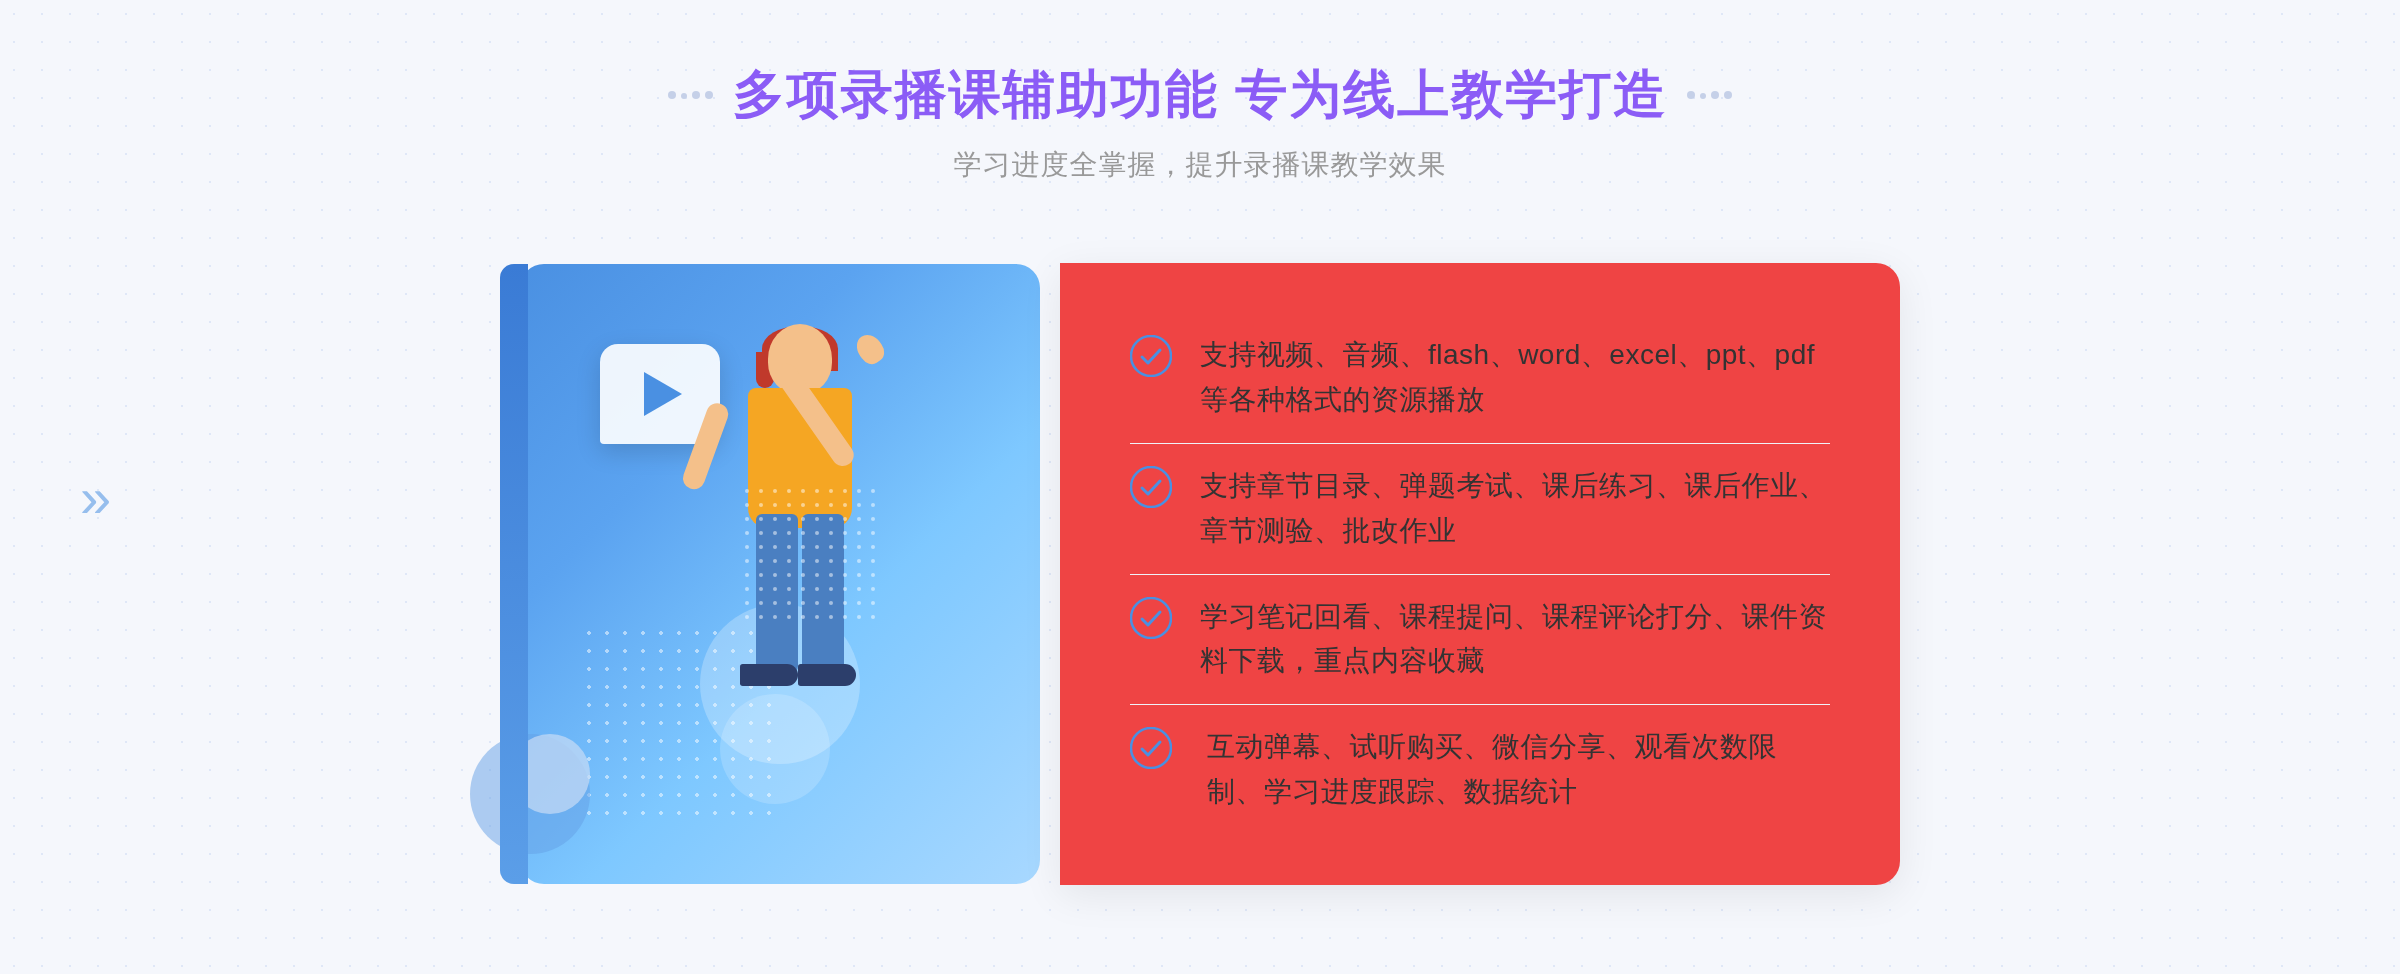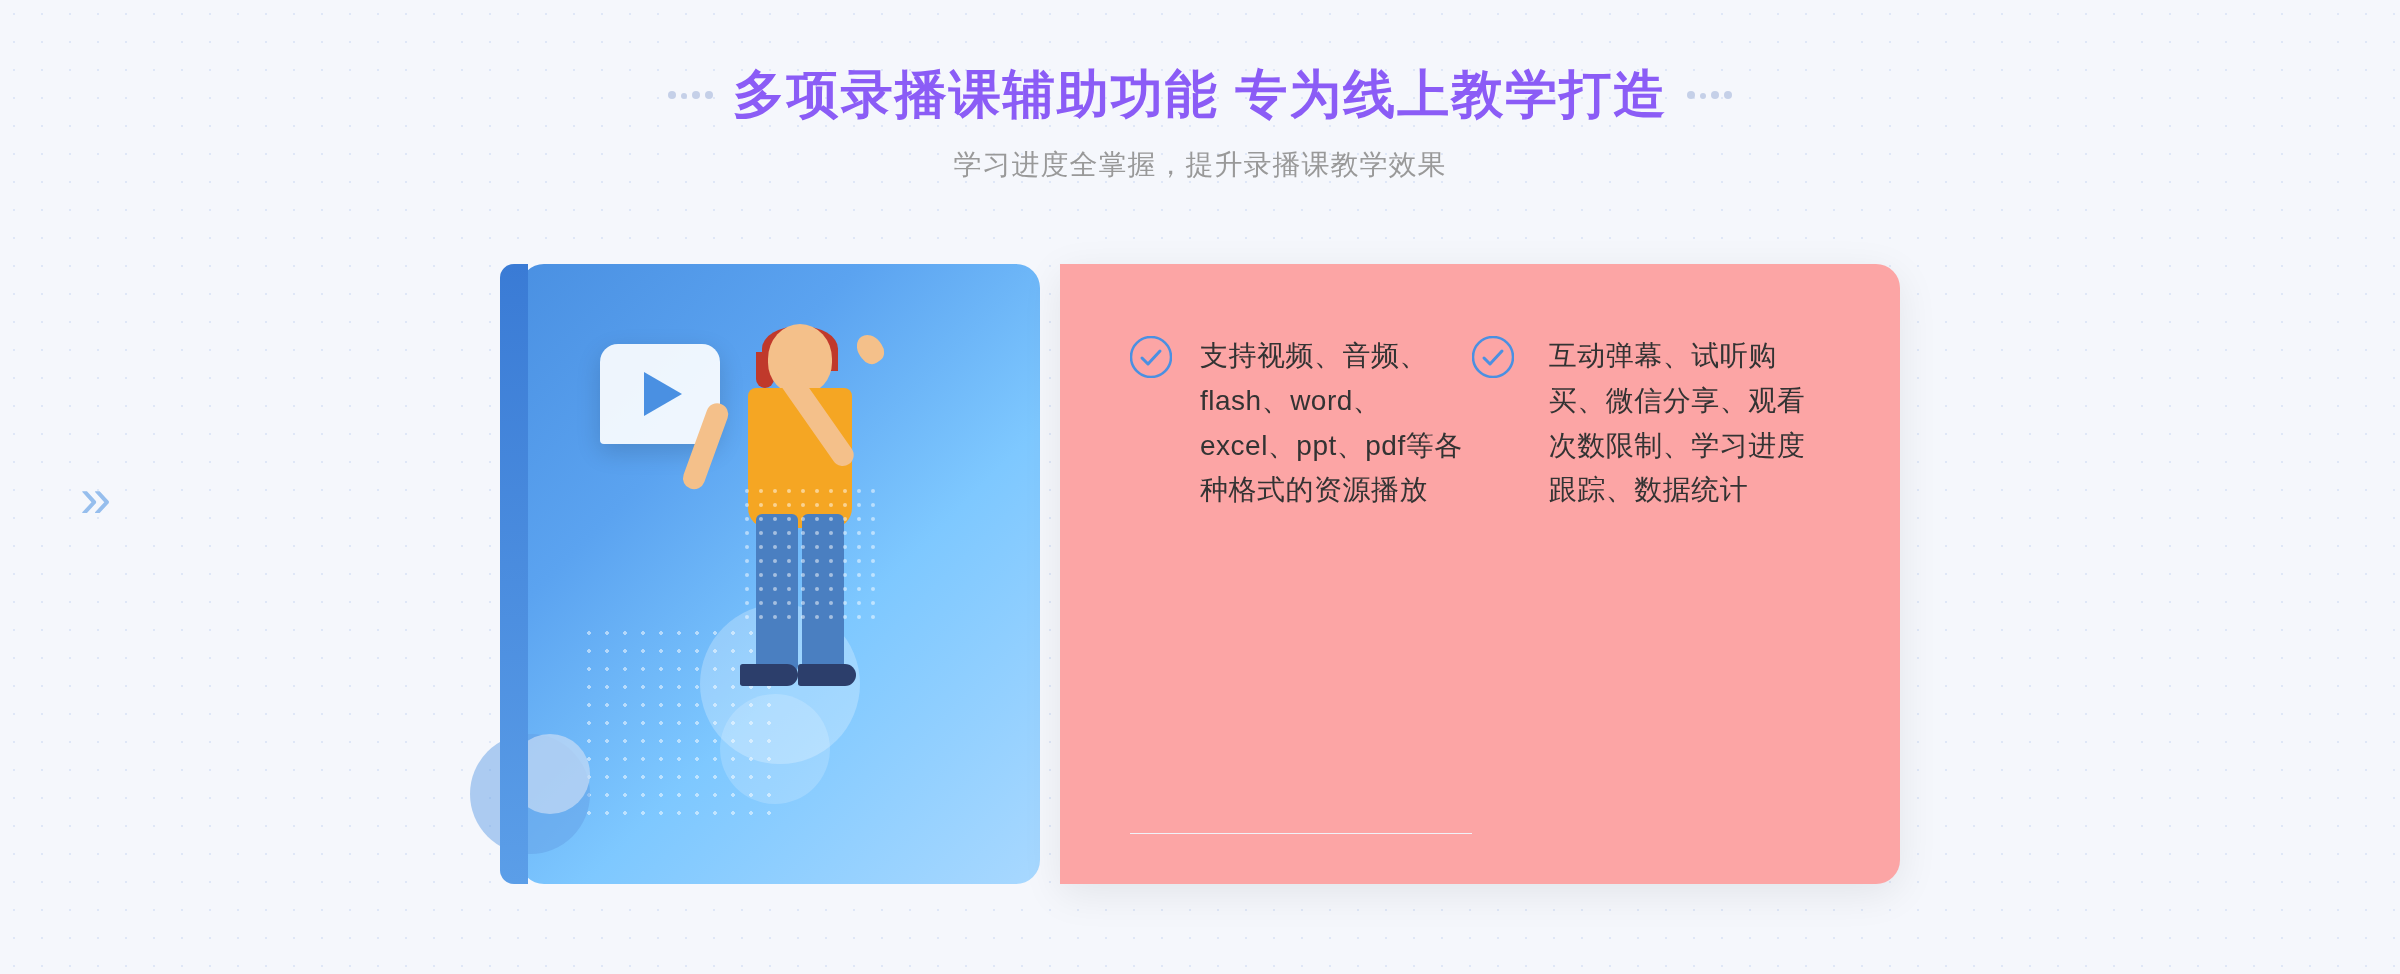--- a/index.html
+++ b/index.html
@@ -318,27 +318,27 @@
       left: 10px;
       width: 80px;
       height: 80px;
       border-radius: 50%;
       background: rgba(200, 220, 245, 0.7);
     }
 
     
     .features-card {
       width: 860px;
-      background: #fca5a5;
+      background: #ef4444;
       border-radius: 0 24px 24px 0;
       padding: 50px 70px;
       box-shadow: 0 10px 40px rgba(0,0,0,0.08);
       min-height: 620px;
       display: flex;
-      flex-direction: row;
+      flex-direction: column;
       justify-content: space-around;
       position: relative;
       z-index: 1;
     }
 
     .feature-item {
       display: flex;
       align-items: flex-start;
       gap: 28px;
       padding: 20px 0;
@@ -493,21 +493,39 @@
       <div class="feature-item">
         <div class="check-icon">
           <svg viewBox="0 0 42 42" xmlns="http://www.w3.org/2000/svg">
             <circle cx="21" cy="21" r="20" fill="none" stroke="#4a90e2" stroke-width="2.5"></circle>
             <polyline points="12,22 18,28 30,15" fill="none" stroke="#4a90e2" stroke-width="3" stroke-linecap="round" stroke-linejoin="round"></polyline>
           </svg>
         </div>
         <span class="feature-text">支持视频、音频、flash、word、excel、ppt、pdf等各种格式的资源播放</span>
       </div>
 
-
+      <div class="feature-item">
+        <div class="check-icon">
+          <svg viewBox="0 0 42 42" xmlns="http://www.w3.org/2000/svg">
+            <circle cx="21" cy="21" r="20" fill="none" stroke="#4a90e2" stroke-width="2.5"></circle>
+            <polyline points="12,22 18,28 30,15" fill="none" stroke="#4a90e2" stroke-width="3" stroke-linecap="round" stroke-linejoin="round"></polyline>
+          </svg>
+        </div>
+        <span class="feature-text">支持章节目录、弹题考试、课后练习、课后作业、章节测验、批改作业</span>
+      </div>
+
+      <div class="feature-item">
+        <div class="check-icon">
+          <svg viewBox="0 0 42 42" xmlns="http://www.w3.org/2000/svg">
+            <circle cx="21" cy="21" r="20" fill="none" stroke="#4a90e2" stroke-width="2.5"></circle>
+            <polyline points="12,22 18,28 30,15" fill="none" stroke="#4a90e2" stroke-width="3" stroke-linecap="round" stroke-linejoin="round"></polyline>
+          </svg>
+        </div>
+        <span class="feature-text">学习笔记回看、课程提问、课程评论打分、课件资料下载，重点内容收藏</span>
+      </div>
 
       <div class="feature-item">
         <div class="check-icon">
           <svg viewBox="0 0 42 42" xmlns="http://www.w3.org/2000/svg">
             <circle cx="21" cy="21" r="20" fill="none" stroke="#4a90e2" stroke-width="2.5"></circle>
             <polyline points="12,22 18,28 30,15" fill="none" stroke="#4a90e2" stroke-width="3" stroke-linecap="round" stroke-linejoin="round"></polyline>
           </svg>
         </div>
         <span class="feature-text">互动弹幕、试听购买、微信分享、观看次数限制、学习进度跟踪、数据统计</span>
       </div>

